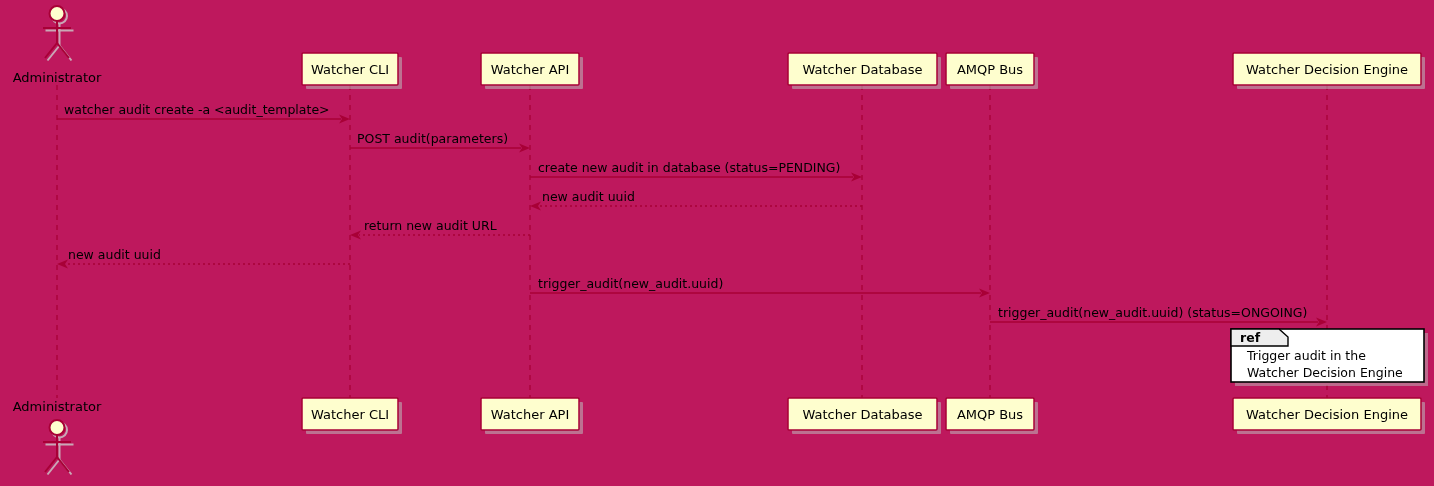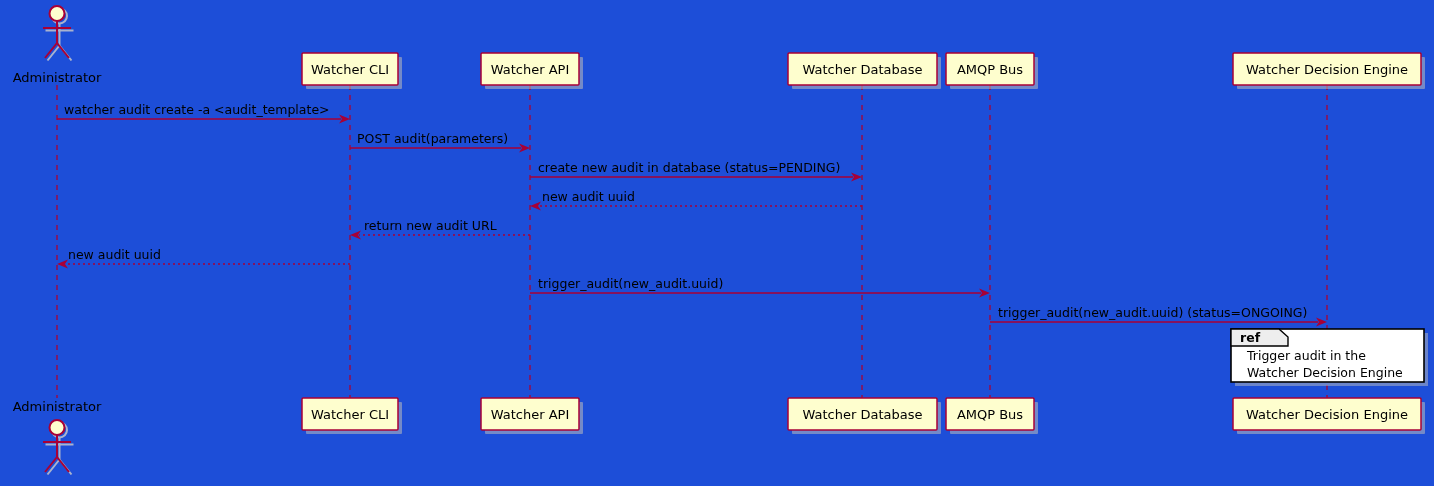--- a/index.html
+++ b/index.html
@@ -7,21 +7,21 @@
     padding: 0;
     background: #FFFFFF;
   }
   body {
     font-family: "DejaVu Sans", sans-serif;
   }
   #diagram {
     position: relative;
     width: 1434px;
     height: 486px;
-    background: #1d4ed8;
+    background: #be185d;
     overflow: hidden;
   }
   svg#canvas {
     position: absolute;
     left: 0;
     top: 0;
     width: 1434px;
     height: 486px;
   }
   .pbox-rect {

